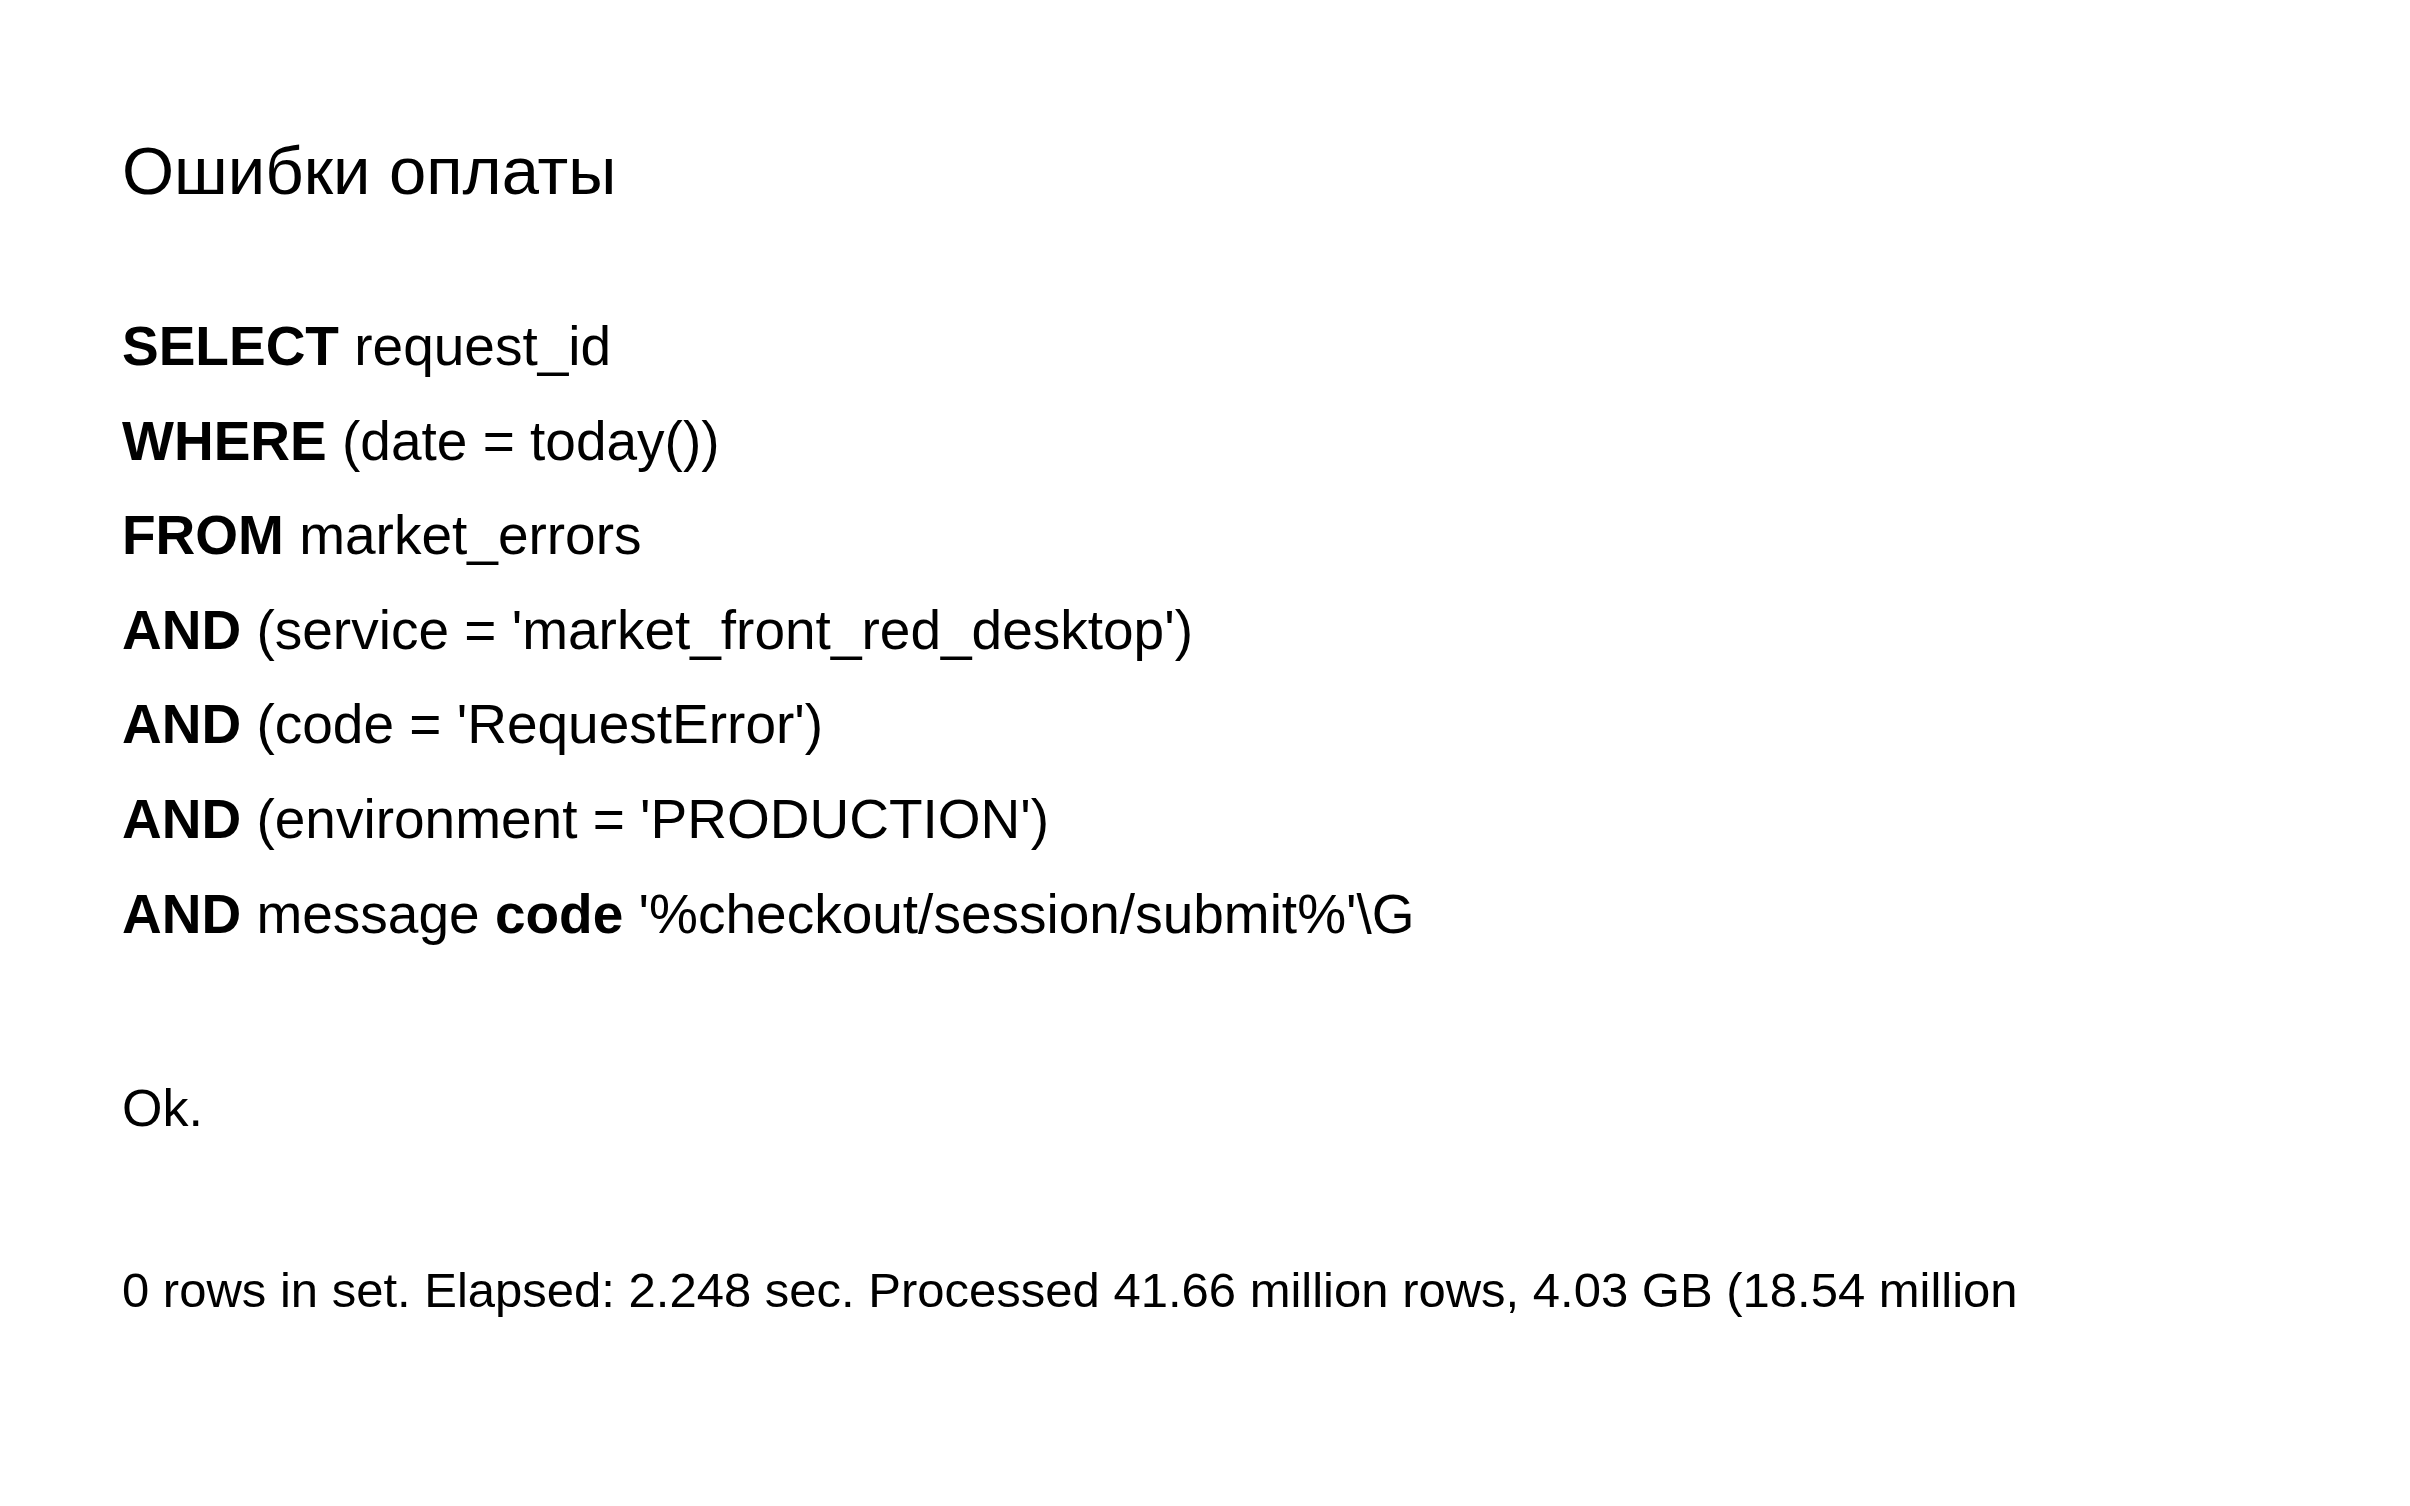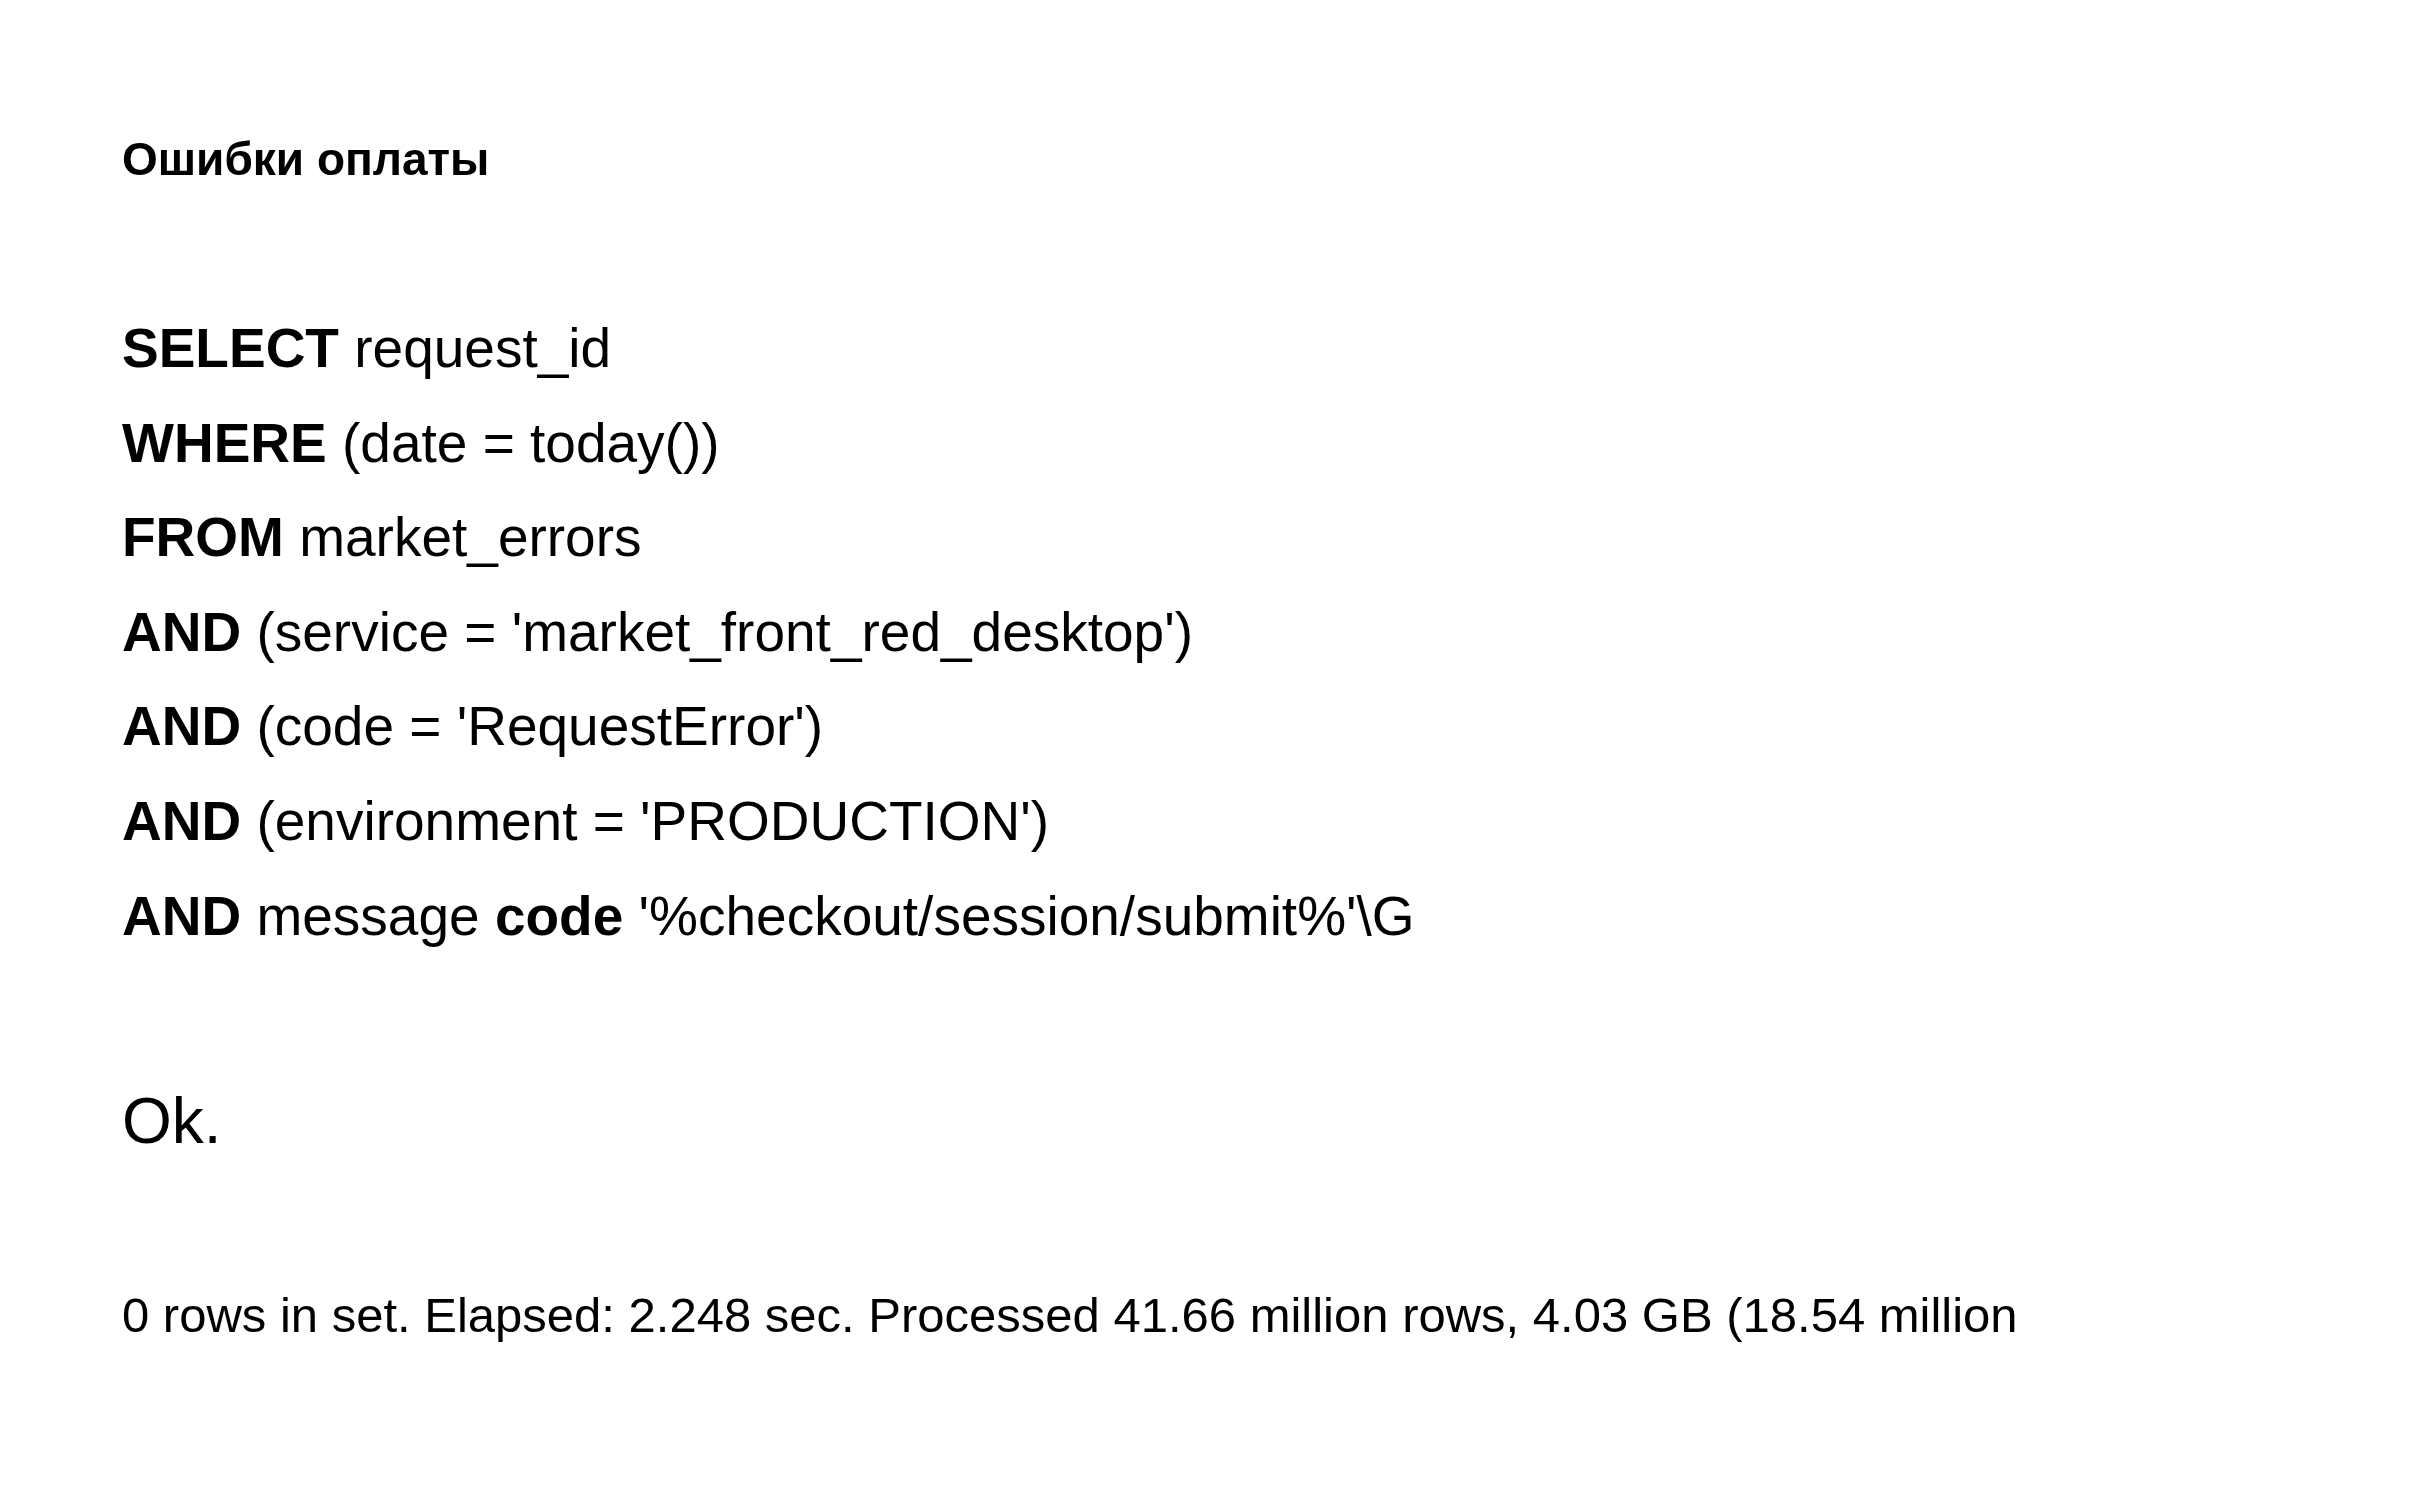--- a/index.html
+++ b/index.html
@@ -9,37 +9,37 @@
     }
     body {
       width: 2411px;
       height: 1507px;
       background: #ffffff;
       font-family: Arial, Helvetica, sans-serif;
       color: #000000;
       padding: 132px 122px;
     }
     .title {
-      font-size: 46px;
-      font-weight: 700;
-      margin-bottom: 115px;
+      font-size: 67px;
+      font-weight: 400;
+      margin-bottom: 90px;
     }
     .sql-block {
       font-size: 55px;
       line-height: 1.72;
     }
     .sql-line {
       display: block;
     }
     .kw {
       font-weight: 700;
     }
     .result-block {
       margin-top: 99px;
-      font-size: 64px;
+      font-size: 52px;
       line-height: 1.85;
     }
     .result-detail {
       margin-top: 89px;
       font-size: 49px;
       line-height: 1.85;
       padding-left: 0;
     }
   </style>
 </head>

